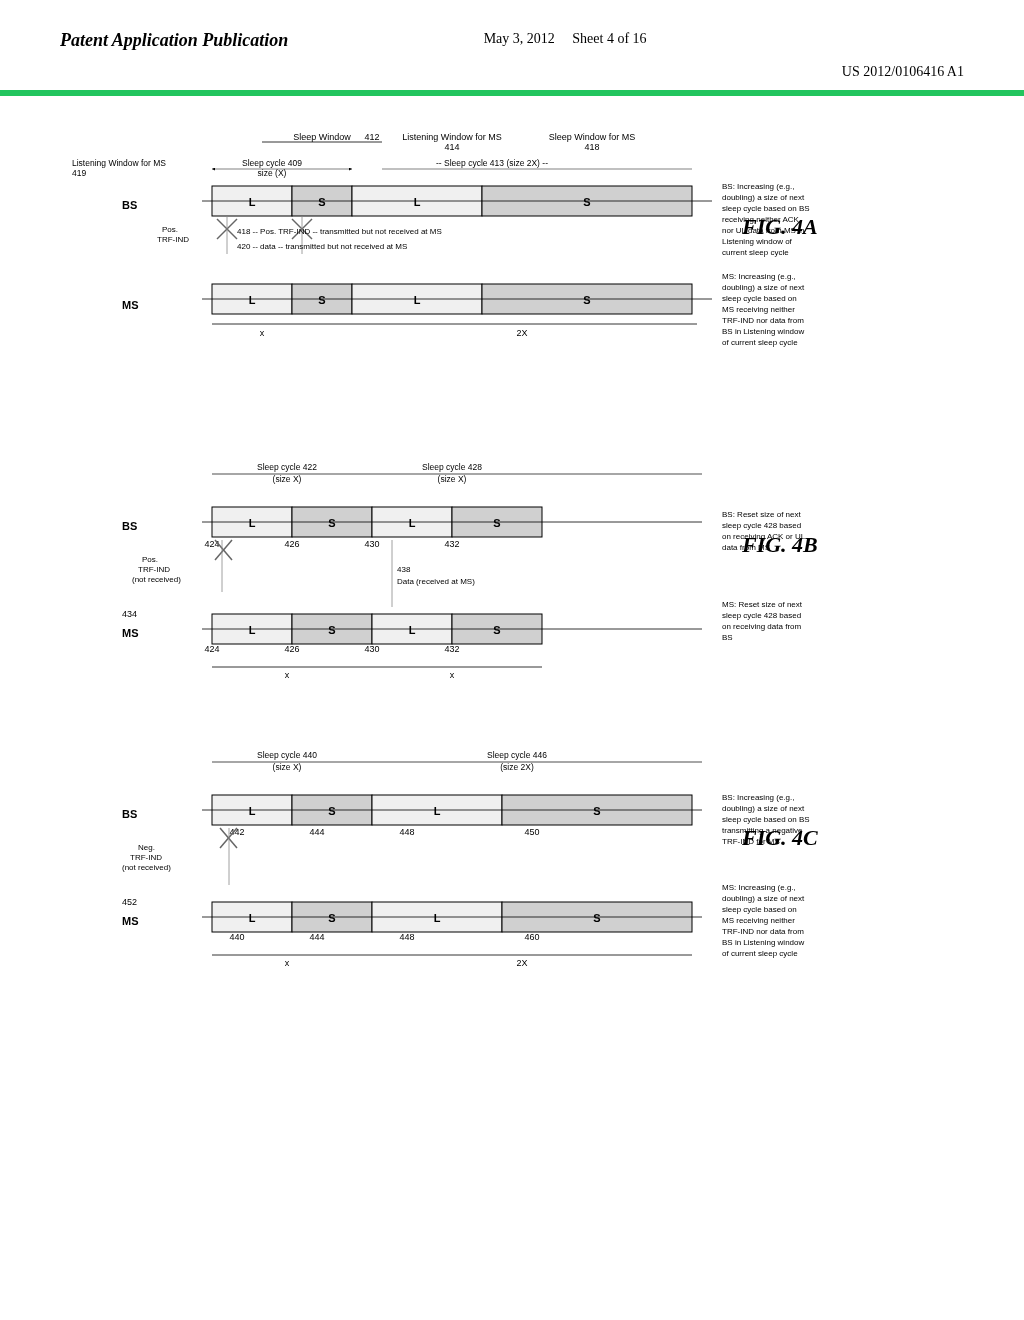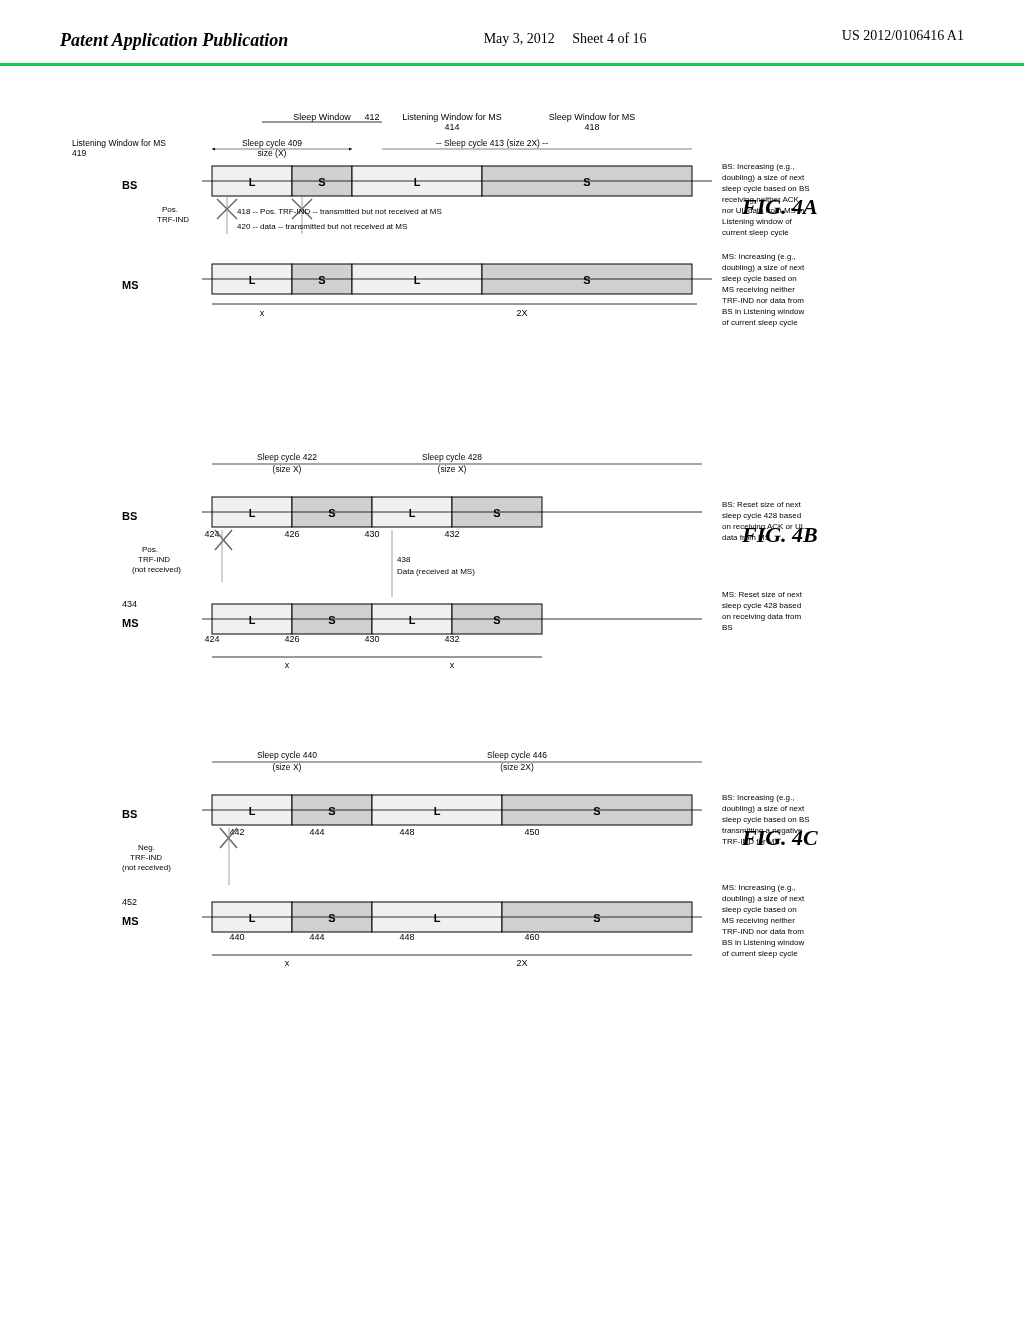--- a/index.html
+++ b/index.html
@@ -11,46 +11,47 @@
       position: relative;
       overflow: hidden;
     }
 
     
     .header {
       display: flex;
       justify-content: space-between;
       align-items: flex-start;
       padding: 28px 60px 10px 60px;
-      border-bottom: 3px solid #22c55e;
+      border-bottom: 6px solid #22c55e;
     }
     .header-left {
       font-size: 18px;
       font-weight: bold;
       font-style: italic;
       line-height: 1.4;
     }
     .header-center {
       font-size: 14px;
       text-align: right;
       line-height: 1.5;
     }
     .header-right {
       font-size: 14px;
       text-align: right;
+      margin-top: 36px;
     }
 
     
     .content {
       padding: 10px 60px 20px 60px;
     }
 
     
     .figure-section {
-      margin-top: 28px;
+      margin-top: 18px;
       position: relative;
     }
 
     
     .diagram-svg {
       display: block;
       margin: 0 auto;
     }
   </style>
 </head>

